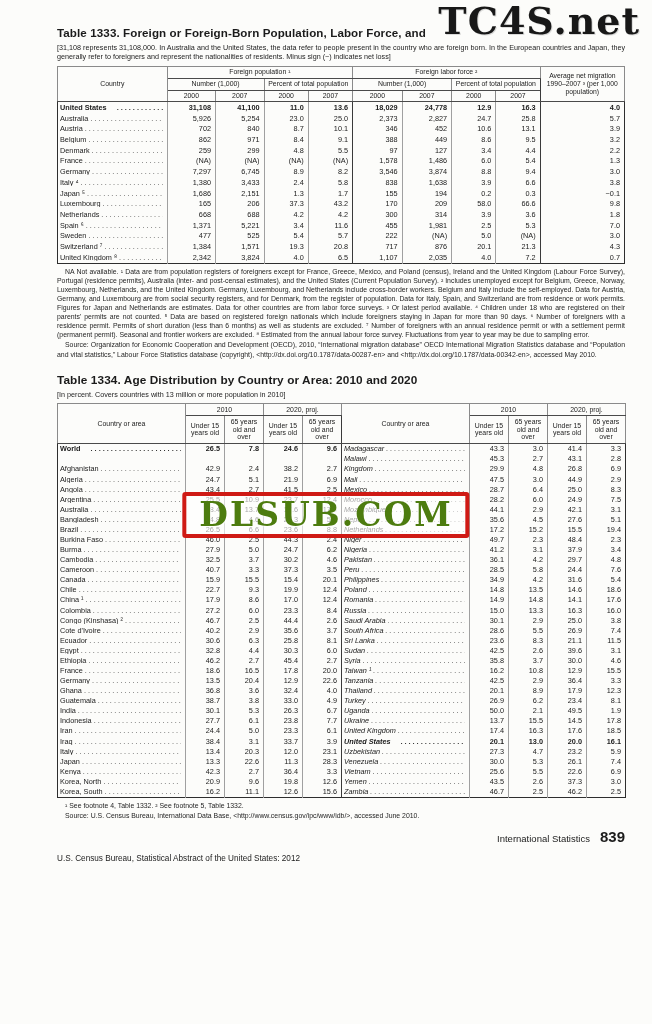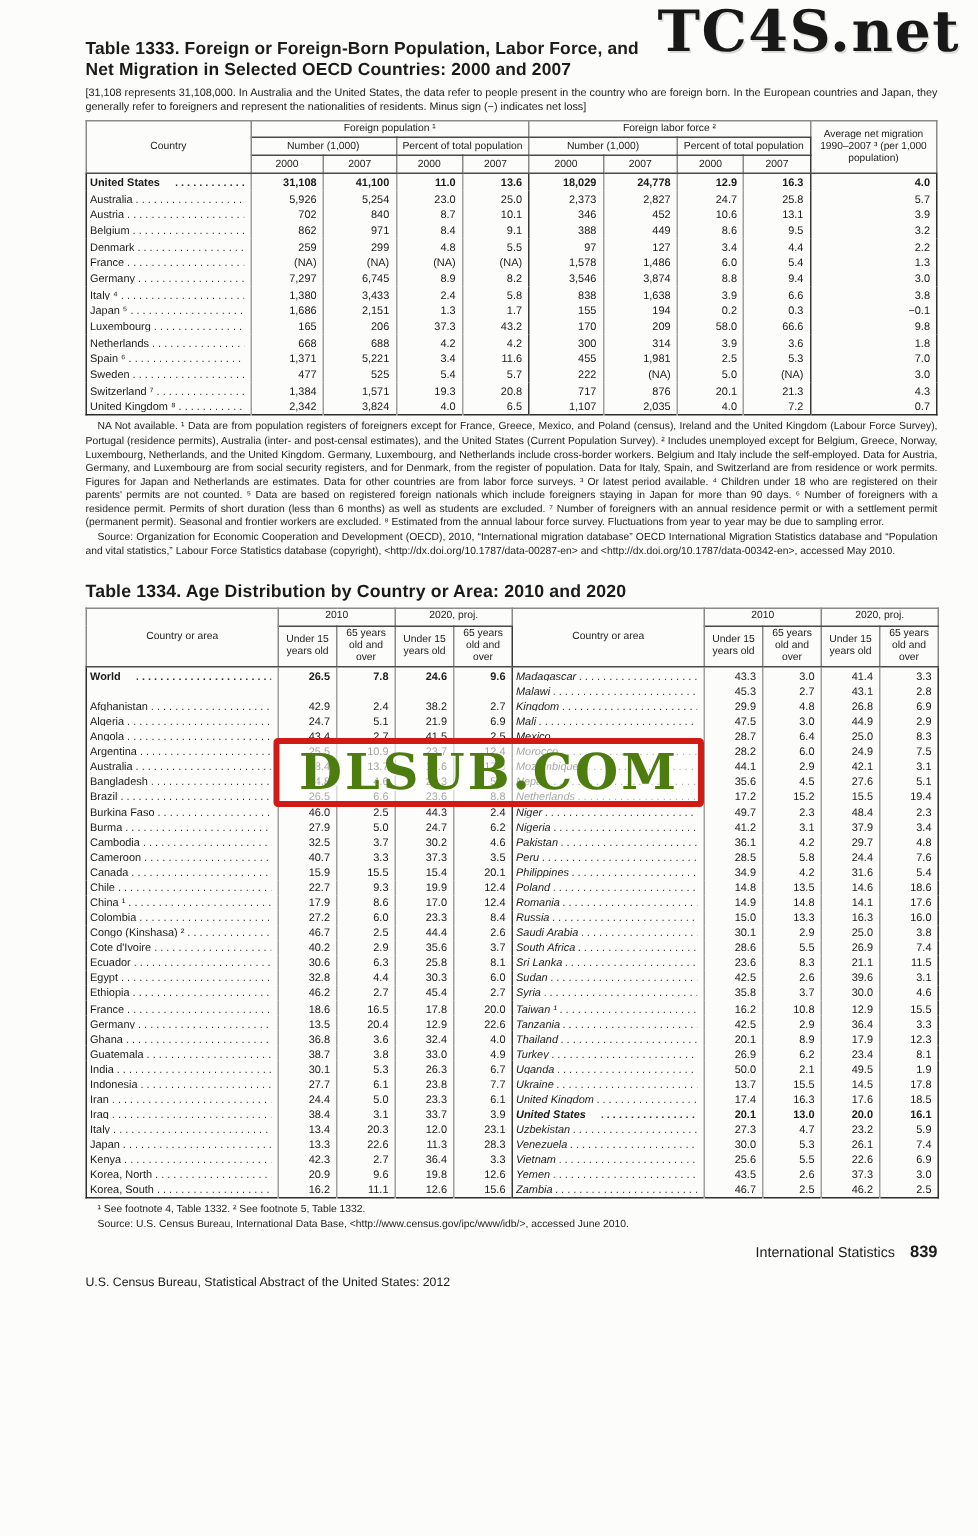--- a/index.html
+++ b/index.html
@@ -54,35 +54,34 @@
   .lead::after {
     content:" . . . . . . . . . . . . . . . . . . . . . . . . . . . . . . . . . . . . . . . .";
     white-space:nowrap; overflow:hidden; flex:1 1 auto; min-width:0; margin-left:2px; color:#333;
   }
 
   .fn  { font-size:6.9px; line-height:1.32; margin-top:3px; text-align:justify; text-indent:8px; color:#1e1e1e; }
   .fn.src { margin-top:1px; }
   .fn.small { text-align:left; }
 
   .footer-right { margin-top:8px; text-align:right; font-size:9.5px; }
-  .footer-right .pg { font-weight:bold; font-size:11px; margin-left:10px;text-align:right; }
+  .footer-right .pg { font-weight:bold; font-size:15px; margin-left:10px;text-align:right; }
   .footer-left  { margin-top:9px; font-size:8.2px; color:#222; }
 </style>
 </head>
 <body>
 
 <div class="page">
 
   <div class="wm-top">TC4S.net</div>
 
   <div class="content">
 
     <div class="t-title">
       <div>Table 1333. Foreign or Foreign-Born Population, Labor Force, and</div>
-      <div>Net Migration in Selected OECD Countries: 2000 and 2007</div>
     </div>
     <div class="t-note">[31,108 represents 31,108,000. In Australia and the United States, the data refer to people present in the country who are foreign born. In the European countries and Japan, they generally refer to foreigners and represent the nationalities of residents. Minus sign (−) indicates net loss]</div>
 
     <table class="stat t1333">
       <colgroup>
         <col style="width:104px">
         <col style="width:46px">
           <col style="width:46px">
           <col style="width:42px">
           <col style="width:42px">
@@ -357,20 +356,21 @@
             <td class="num">7.2</td>
             <td class="num grp">0.7</td>
           </tr>
         </tbody>
     </table>
 
     <div class="fn">NA Not available.  ¹ Data are from population registers of foreigners except for France, Greece, Mexico, and Poland (census), Ireland and the United Kingdom (Labour Force Survey), Portugal (residence permits), Australia (inter- and post-censal estimates), and the United States (Current Population Survey).  ² Includes unemployed except for Belgium, Greece, Norway, Luxembourg, Netherlands, and the United Kingdom. Germany, Luxembourg, and Netherlands include cross-border workers. Belgium and Italy include the self-employed. Data for Austria, Germany, and Luxembourg are from social security registers, and for Denmark, from the register of population. Data for Italy, Spain, and Switzerland are from residence or work permits. Figures for Japan and Netherlands are estimates. Data for other countries are from labor force surveys.  ³ Or latest period available.  ⁴ Children under 18 who are registered on their parents' permits are not counted.  ⁵ Data are based on registered foreign nationals which include foreigners staying in Japan for more than 90 days.  ⁶ Number of foreigners with a residence permit. Permits of short duration (less than 6 months) as well as students are excluded.  ⁷ Number of foreigners with an annual residence permit or with a settlement permit (permanent permit). Seasonal and frontier workers are excluded.  ⁸ Estimated from the annual labour force survey. Fluctuations from year to year may be due to sampling error.</div>
     <div class="fn src">Source: Organization for Economic Cooperation and Development (OECD), 2010, “International migration database” OECD International Migration Statistics database and “Population and vital statistics,” Labour Force Statistics database (copyright), &lt;http://dx.doi.org/10.1787/data-00287-en&gt; and &lt;http://dx.doi.org/10.1787/data-00342-en&gt;, accessed May 2010.</div>
 
     <div class="t-title t2">Table 1334. Age Distribution by Country or Area: 2010 and 2020</div>
+    <div class="t-note">[In percent. Covers countries with 13 million or more population in 2010]</div>
 
     <table class="stat t1334">
       <colgroup>
         <col style="width:128px">
         <col style="width:39px">
           <col style="width:39px">
           <col style="width:39px">
           <col style="width:39px">
         <col style="width:128px">
         <col style="width:39px">

